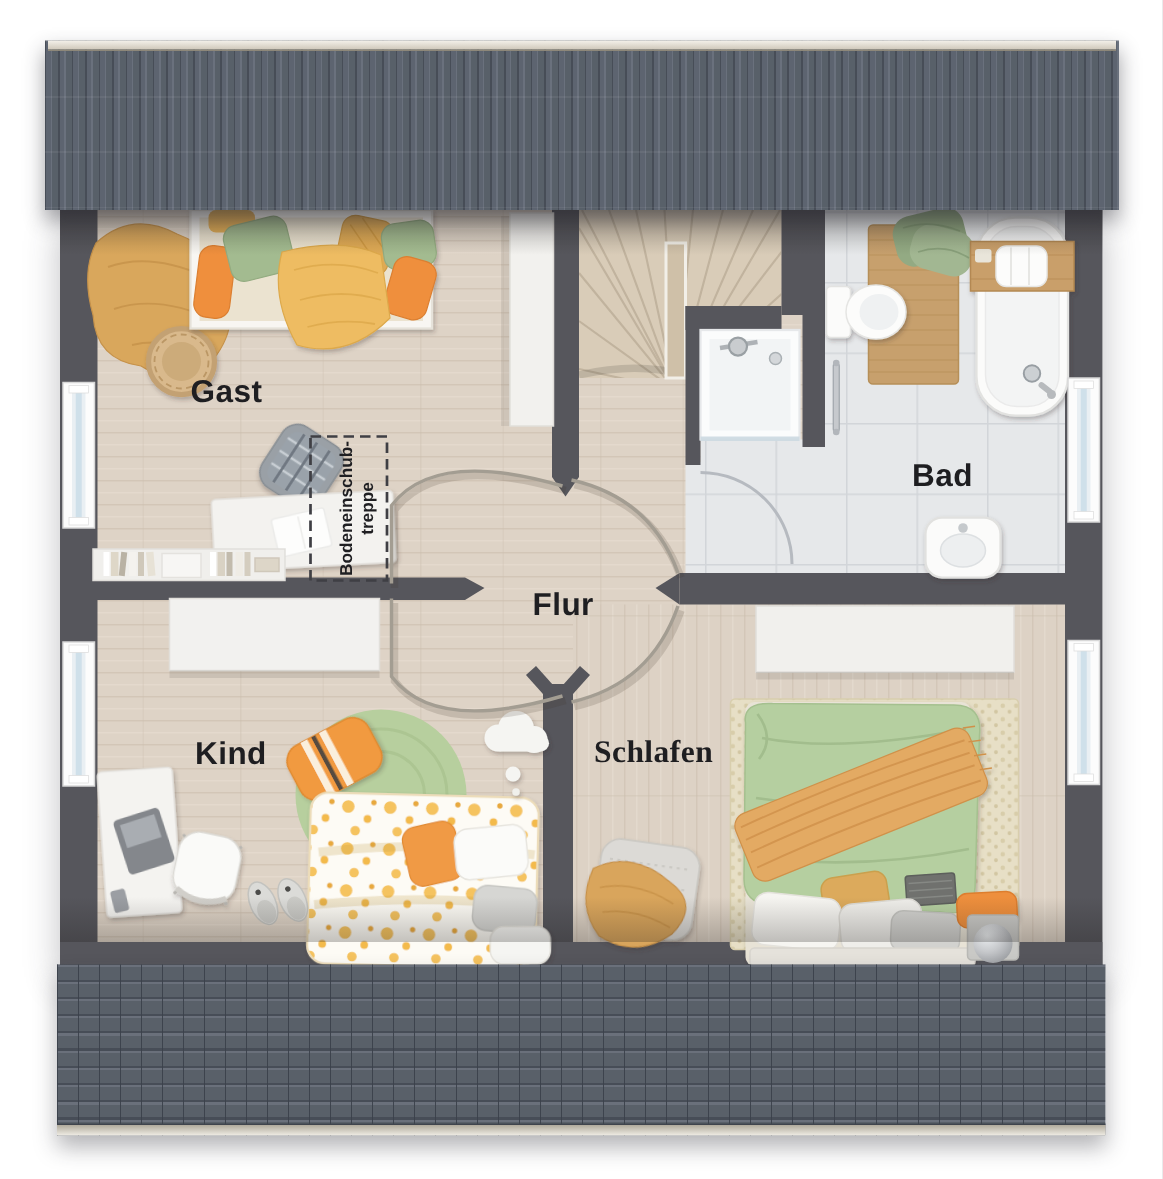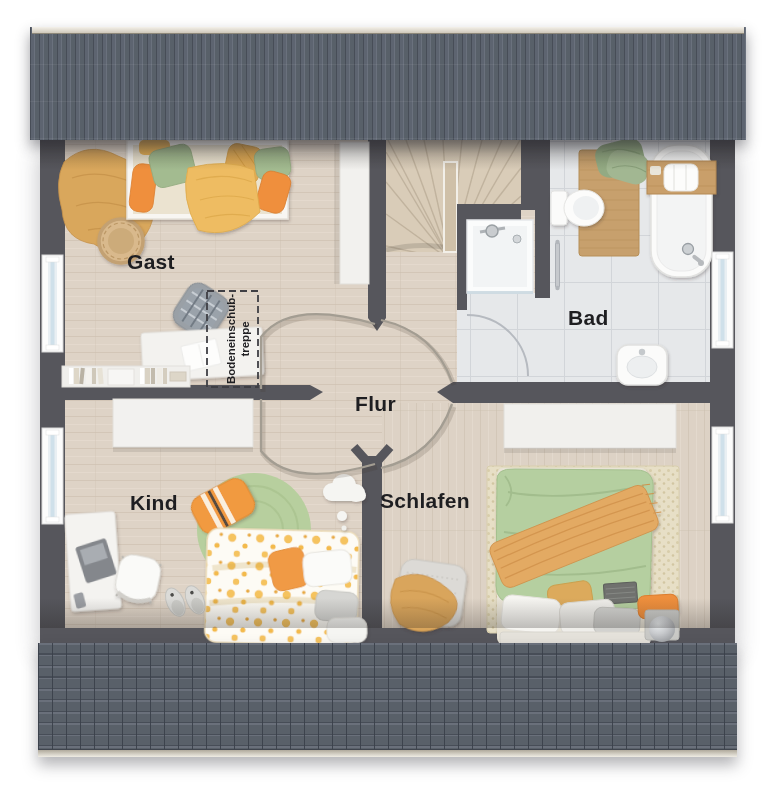--- a/index.html
+++ b/index.html
@@ -20,24 +20,24 @@
   .roof-bottom{left:38px;top:643px;width:699px;height:114px;
     background:
       repeating-linear-gradient(90deg, rgba(58,64,74,.9) 0 1px, rgba(0,0,0,0) 1px 14px),
       repeating-linear-gradient(180deg, #6a707b 0 1.5px, #596069 1.5px 10px, #474d57 10px 11.5px);
     box-shadow:0 8px 14px rgba(40,40,48,.35);}
   .roof-bottom .ridge-b{position:absolute;left:0;right:0;bottom:0;height:7px;
     background:linear-gradient(180deg,#b0aa9c,#efece4);border-top:1px solid #3f444d;}
   
   .room-label{position:absolute;font-weight:700;font-size:21px;color:#1e1e21;letter-spacing:.3px;}
   #lbl-gast{left:127px;top:250px;}
-  #lbl-bad{left:568px;top:306px;}
+  #lbl-bad{left:608px;top:306px;}
   #lbl-flur{left:355px;top:392px;}
   #lbl-kind{left:130px;top:491px;text-align:center;}
-  #lbl-schlafen{left:380px;top:489px;}
+  #lbl-schlafen{left:396px;top:489px;font-family:Liberation Serif, serif;}
   .attic-label{position:absolute;left:239px;top:339px;
     transform:translate(-50%,-50%) rotate(-90deg);
     font-weight:700;font-size:11.5px;line-height:1.18;color:#1f1f22;text-align:center;white-space:nowrap;}
   .attic-label span{display:block;}
 </style>
 </head>
 <body>
 
 <div class="stage">
   <div class="plan-bg"></div>

